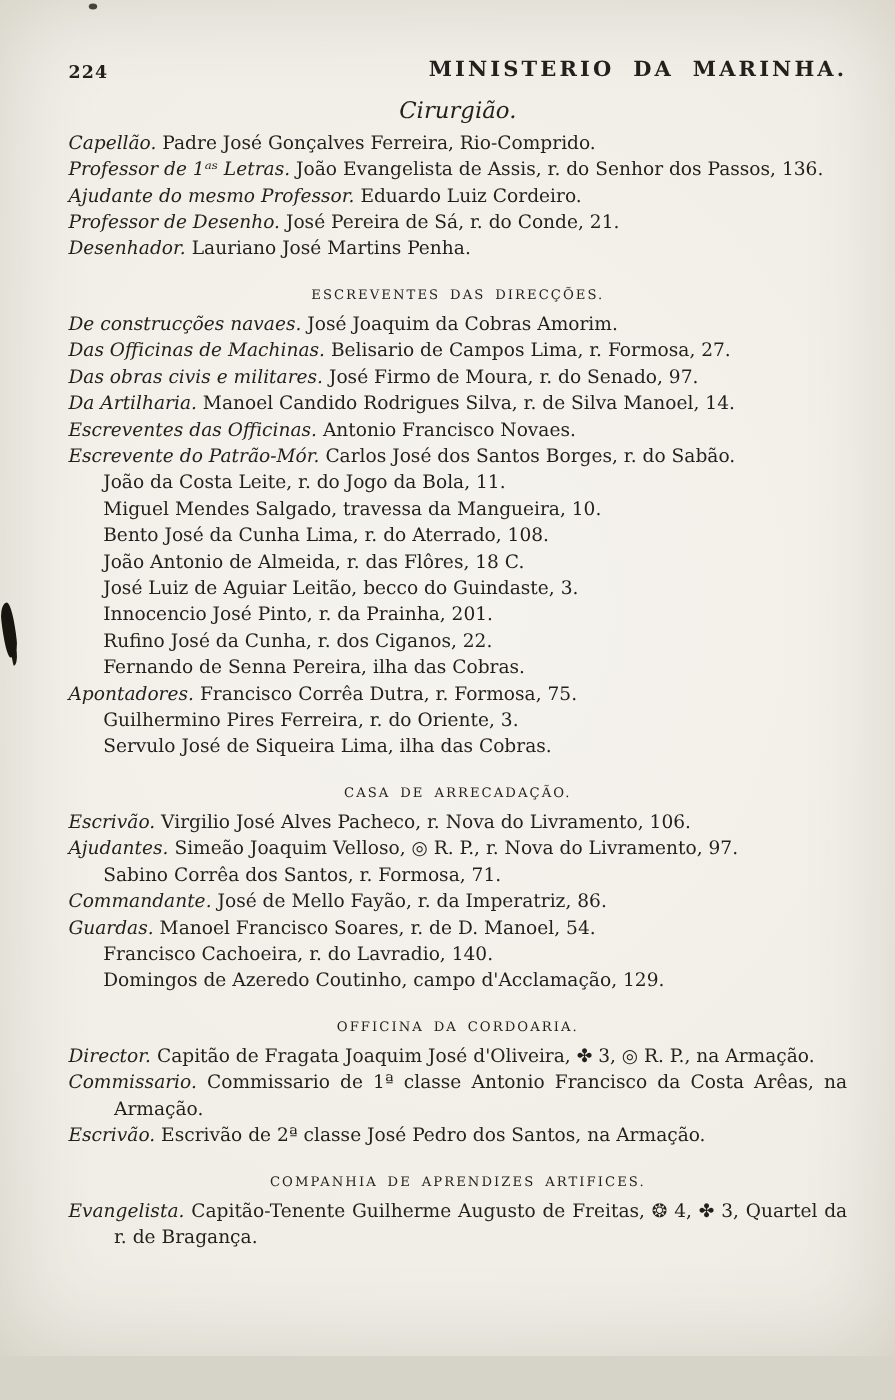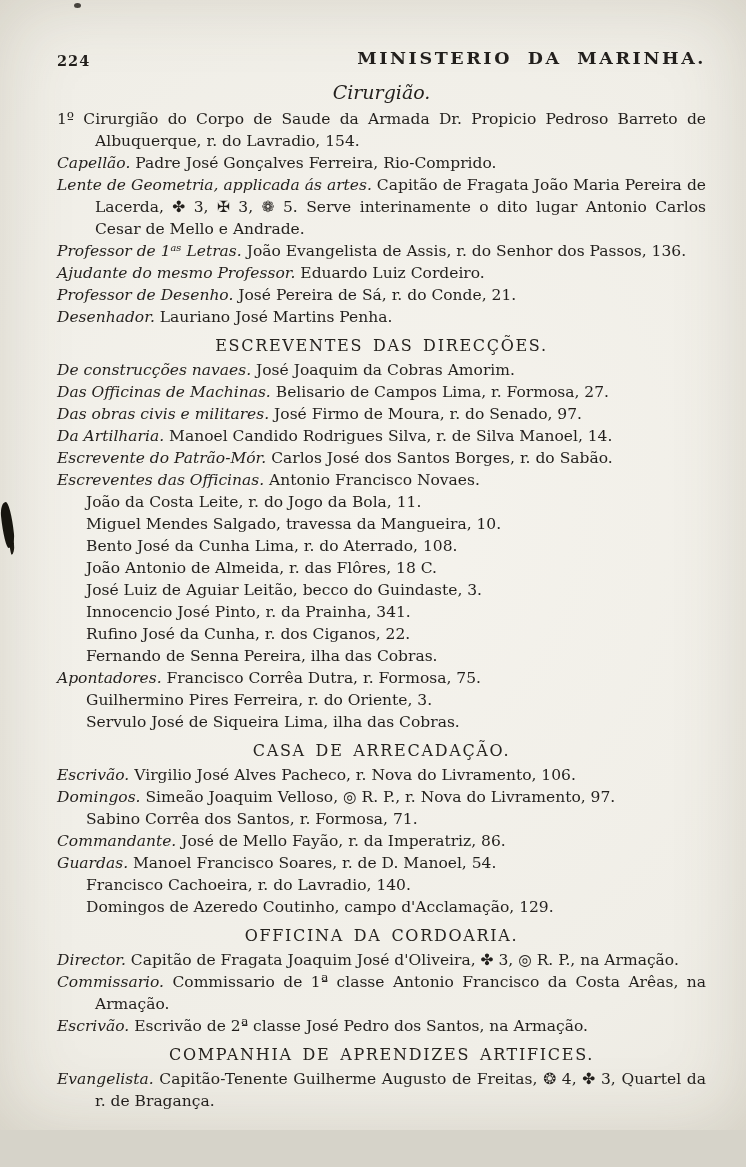--- a/index.html
+++ b/index.html
@@ -9,21 +9,21 @@
     background: radial-gradient(ellipse 130% 100% at 50% 45%, #f5f3ed 0%, #f0eee7 50%, #e8e5db 82%, #dcd8cc 100%);
     box-shadow: inset 0 0 75px rgba(95,84,58,0.18);
     color:#221f1c;
   }
   .content{ position:relative; padding:48px 40px 0 57px; }
   .header-row{ position:relative; height:26px; margin-bottom:7px; }
   .pageno{ position:absolute; left:0; top:4px; font-size:14.5px; font-weight:700; letter-spacing:1px; }
   .doc-title{ text-align:right; font-size:17.5px; font-weight:700; letter-spacing:2.6px; word-spacing:7px; }
   .heading{ text-align:center; }
   .heading.italic{ font-style:italic; font-size:19px; margin:2px 0 5px; line-height:22px; }
-  .heading.caps{ font-size:16px; letter-spacing:1.7px; word-spacing:3px; margin:10px 0 5px; line-height:16px; color:#26231f; }
+  .heading.caps{ font-size:11px; letter-spacing:1.7px; word-spacing:3px; margin:20px 0 5px; line-height:16px; color:#26231f; }
   .entry{ font-size:15.5px; line-height:22px; text-align:justify; padding-left:38px; text-indent:-38px; }
   .entry.sub{ padding-left:29px; text-indent:0; }
   .entry i{ font-style:italic; }
   .ink-blot{
     position:absolute; left:2px; top:502px; width:11px; height:46px; background:#17150f;
     border-radius:55% 45% 60% 40% / 30% 70% 30% 70%; transform:rotate(-6deg);
     box-shadow:2px 10px 0 -3px #1d1a13;
   }
   .speck{ position:absolute; left:74px; top:3px; width:7px; height:5px; background:#2a2722; border-radius:50%; opacity:.85; }
   .scan-line{ position:absolute; left:72px; top:1136px; width:612px; height:2.5px; background:#2e2b24; opacity:.75; transform:rotate(0.15deg); }
@@ -33,52 +33,50 @@
 
 <div class="page">
   <div class="content">
     <div class="header-row">
       <span class="pageno">224</span>
       <div class="doc-title">MINISTERIO DA MARINHA.</div>
     </div>
     <main>
         <section>
           <div class="heading italic">Cirurgião.</div>
-          <p class="entry"><span>1º Cirurgião do Corpo de Saude da Armada Dr. Propicio Pedroso Barreto de Albuquerque, r. do Lavradio, 154.</span></p>
           <p class="entry"><i>Capellão.</i> <span>Padre José Gonçalves Ferreira, Rio-Comprido.</span></p>
-          <p class="entry"><i>Lente de Geometria, applicada ás artes.</i> <span>Capitão de Fragata João Maria Pereira de Lacerda, ✤ 3, ✠ 3, ❁ 5. Serve interinamente o dito lugar Antonio Carlos Cesar de Mello e Andrade.</span></p>
           <p class="entry"><i>Professor de 1ᵃˢ Letras.</i> <span>João Evangelista de Assis, r. do Senhor dos Passos, 136.</span></p>
           <p class="entry"><i>Ajudante do mesmo Professor.</i> <span>Eduardo Luiz Cordeiro.</span></p>
           <p class="entry"><i>Professor de Desenho.</i> <span>José Pereira de Sá, r. do Conde, 21.</span></p>
           <p class="entry"><i>Desenhador.</i> <span>Lauriano José Martins Penha.</span></p>
         </section>
         <section>
           <div class="heading caps">ESCREVENTES DAS DIRECÇÕES.</div>
           <p class="entry"><i>De construcções navaes.</i> <span>José Joaquim da Cobras Amorim.</span></p>
           <p class="entry"><i>Das Officinas de Machinas.</i> <span>Belisario de Campos Lima, r. Formosa, 27.</span></p>
           <p class="entry"><i>Das obras civis e militares.</i> <span>José Firmo de Moura, r. do Senado, 97.</span></p>
           <p class="entry"><i>Da Artilharia.</i> <span>Manoel Candido Rodrigues Silva, r. de Silva Manoel, 14.</span></p>
+          <p class="entry"><i>Escreventes das Officinas.</i> <span>Antonio Francisco Novaes.</span></p>
           <p class="entry"><i>Escrevente do Patrão-Mór.</i> <span>Carlos José dos Santos Borges, r. do Sabão.</span></p>
-          <p class="entry"><i>Escreventes das Officinas.</i> <span>Antonio Francisco Novaes.</span></p>
           <p class="entry sub"><span>João da Costa Leite, r. do Jogo da Bola, 11.</span></p>
           <p class="entry sub"><span>Miguel Mendes Salgado, travessa da Mangueira, 10.</span></p>
           <p class="entry sub"><span>Bento José da Cunha Lima, r. do Aterrado, 108.</span></p>
           <p class="entry sub"><span>João Antonio de Almeida, r. das Flôres, 18 C.</span></p>
           <p class="entry sub"><span>José Luiz de Aguiar Leitão, becco do Guindaste, 3.</span></p>
-          <p class="entry sub"><span>Innocencio José Pinto, r. da Prainha, 341.</span></p>
+          <p class="entry sub"><span>Innocencio José Pinto, r. da Prainha, 201.</span></p>
           <p class="entry sub"><span>Rufino José da Cunha, r. dos Ciganos, 22.</span></p>
           <p class="entry sub"><span>Fernando de Senna Pereira, ilha das Cobras.</span></p>
           <p class="entry"><i>Apontadores.</i> <span>Francisco Corrêa Dutra, r. Formosa, 75.</span></p>
           <p class="entry sub"><span>Guilhermino Pires Ferreira, r. do Oriente, 3.</span></p>
           <p class="entry sub"><span>Servulo José de Siqueira Lima, ilha das Cobras.</span></p>
         </section>
         <section>
           <div class="heading caps">CASA DE ARRECADAÇÃO.</div>
           <p class="entry"><i>Escrivão.</i> <span>Virgilio José Alves Pacheco, r. Nova do Livramento, 106.</span></p>
-          <p class="entry"><i>Domingos.</i> <span>Simeão Joaquim Velloso, ◎ R. P., r. Nova do Livramento, 97.</span></p>
+          <p class="entry"><i>Ajudantes.</i> <span>Simeão Joaquim Velloso, ◎ R. P., r. Nova do Livramento, 97.</span></p>
           <p class="entry sub"><span>Sabino Corrêa dos Santos, r. Formosa, 71.</span></p>
           <p class="entry"><i>Commandante.</i> <span>José de Mello Fayão, r. da Imperatriz, 86.</span></p>
           <p class="entry"><i>Guardas.</i> <span>Manoel Francisco Soares, r. de D. Manoel, 54.</span></p>
           <p class="entry sub"><span>Francisco Cachoeira, r. do Lavradio, 140.</span></p>
           <p class="entry sub"><span>Domingos de Azeredo Coutinho, campo d'Acclamação, 129.</span></p>
         </section>
         <section>
           <div class="heading caps">OFFICINA DA CORDOARIA.</div>
           <p class="entry"><i>Director.</i> <span>Capitão de Fragata Joaquim José d'Oliveira, ✤ 3, ◎ R. P., na Armação.</span></p>
           <p class="entry"><i>Commissario.</i> <span>Commissario de 1ª classe Antonio Francisco da Costa Arêas, na Armação.</span></p>

